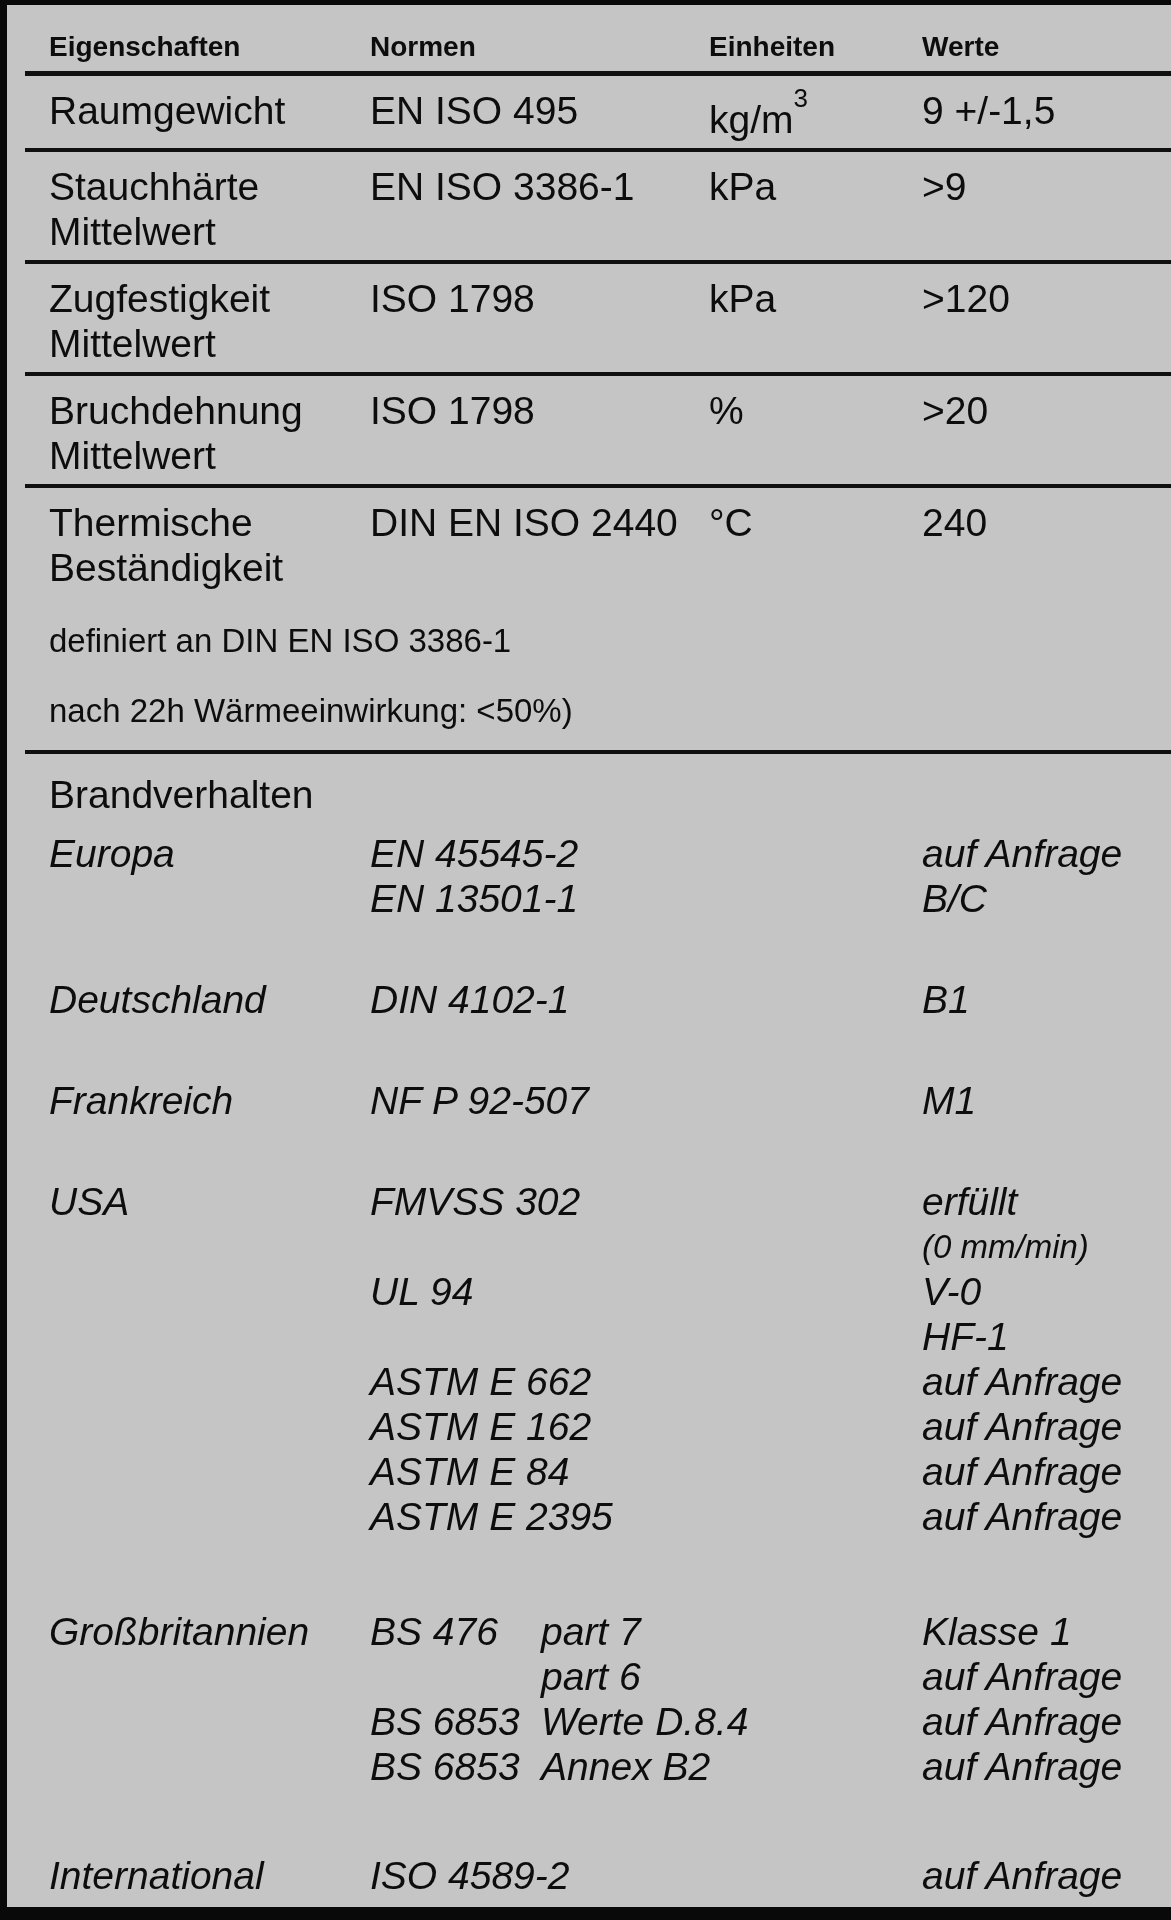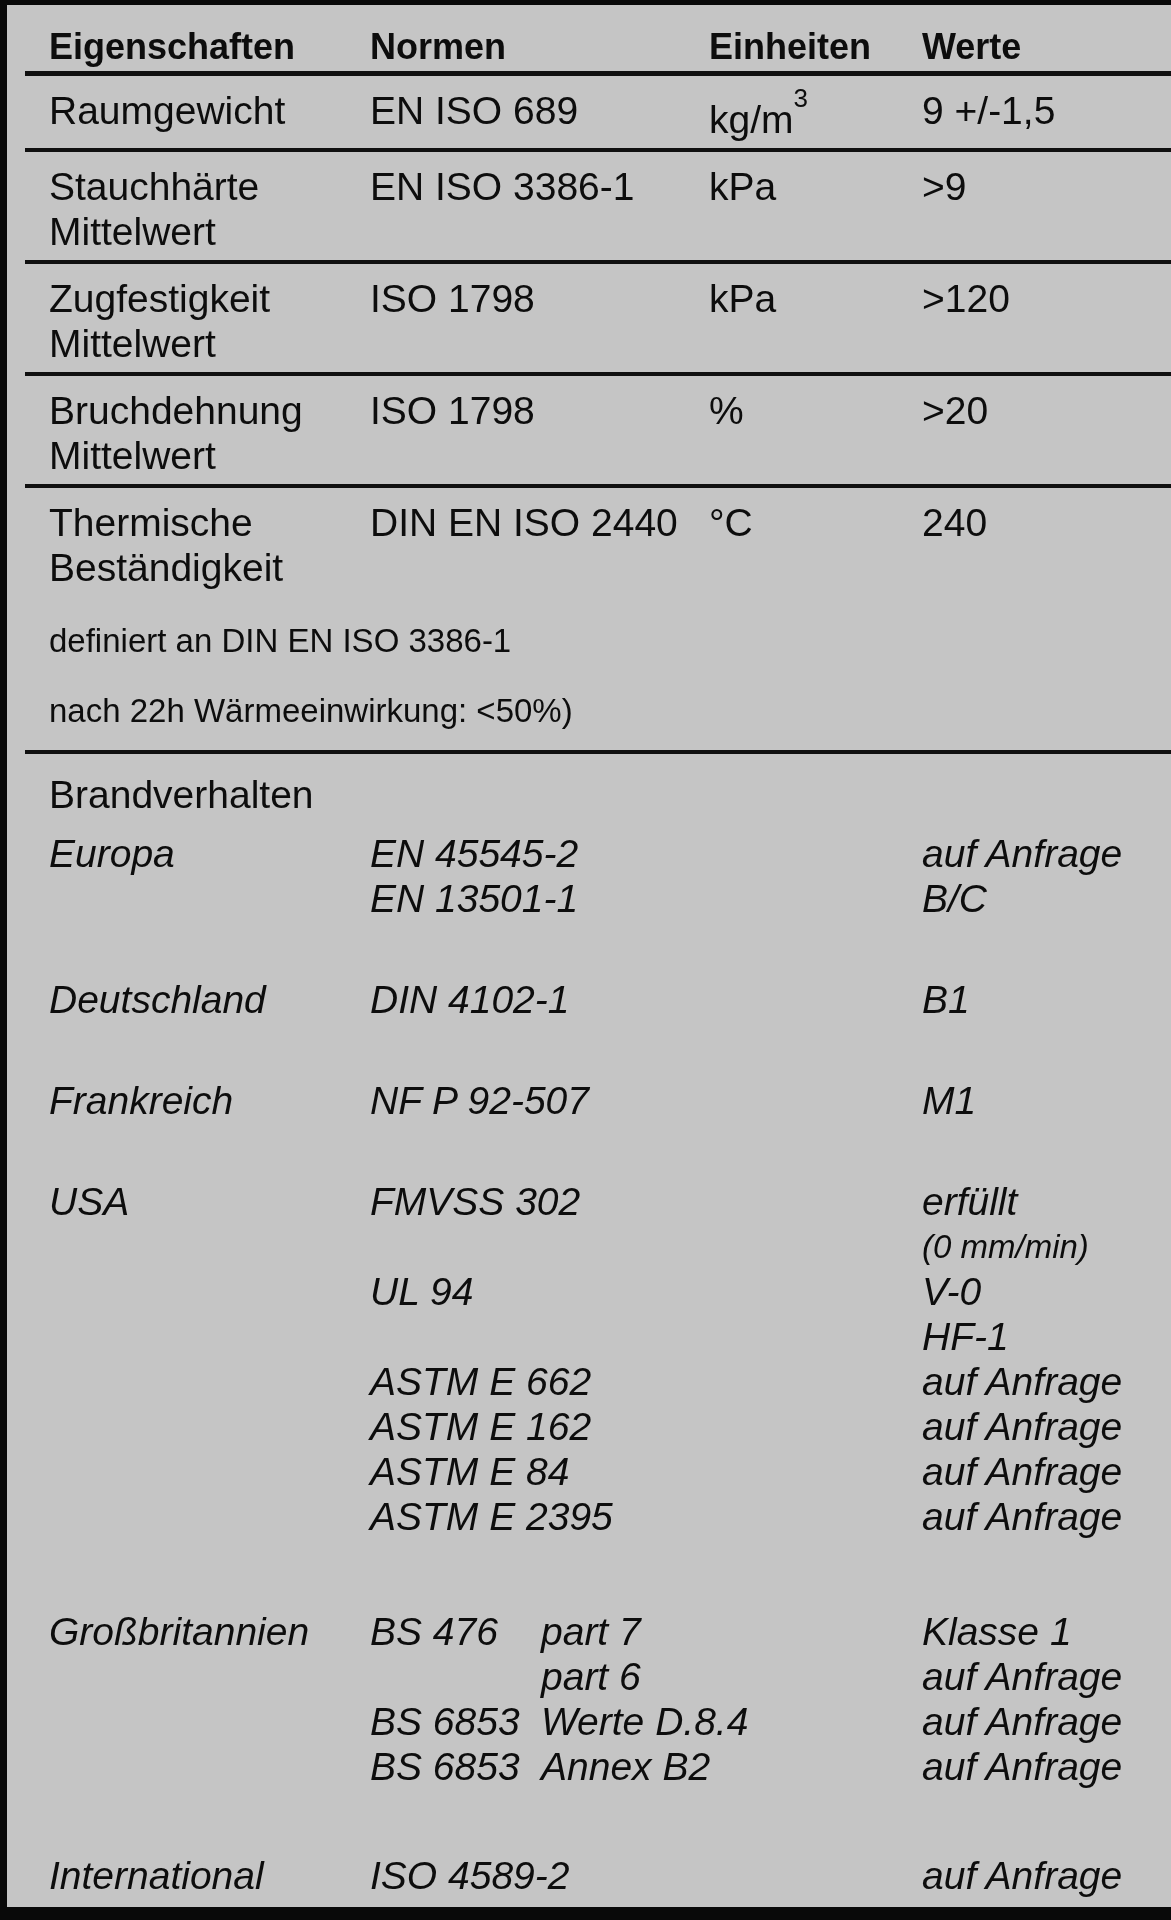--- a/index.html
+++ b/index.html
@@ -12,21 +12,21 @@
     overflow:hidden;
   }
   .bar-top{position:absolute;top:0;left:0;right:0;height:5px;background:#090909;}
   .bar-left{position:absolute;top:0;left:0;bottom:0;width:7px;background:#090909;}
   .bar-bottom{position:absolute;bottom:0;left:0;right:0;height:13px;background:#090909;}
 
   .table{margin-left:25px;padding-top:5px;}
 
   .grid4{display:grid;grid-template-columns:321px 339px 213px 249px;}
   .thead{padding:20px 9px 2px 24px;border-bottom:5px solid #101010;
-         font-weight:bold;font-size:36px;line-height:44px;}
+         font-weight:bold;font-size:28px;line-height:44px;}
   .thead .hcell{white-space:nowrap;}
 
   .prow{border-bottom:4px solid #101010;padding:12px 0 6px 24px;
         font-size:39px;line-height:45px;}
   .prow .cell{white-space:nowrap;}
   .unit sup{font-size:26px;position:relative;top:-12px;}
   .notes{margin-top:6px;font-size:33px;line-height:38px;padding-bottom:8px;}
   .note-line{white-space:nowrap;margin-top:32px;}
   .prow.thermal{padding-bottom:12px;}
 
@@ -60,21 +60,21 @@
       <div class="hcell">Normen</div>
       <div class="hcell">Einheiten</div>
       <div class="hcell">Werte</div>
     </div>
 
     <div class="prow grid4">
       <div class="cell">
         <div>Raumgewicht</div>
         <div></div>
       </div>
-      <div class="cell">EN ISO 689</div>
+      <div class="cell">EN ISO 495</div>
       <div class="cell unit"><span>kg/m</span><sup>3</sup></div>
       <div class="cell">9 +/-1,5</div>
     </div>
 
     <div class="prow grid4">
       <div class="cell">
         <div>Stauchhärte</div>
         <div>Mittelwert</div>
       </div>
       <div class="cell">EN ISO 3386-1</div>

